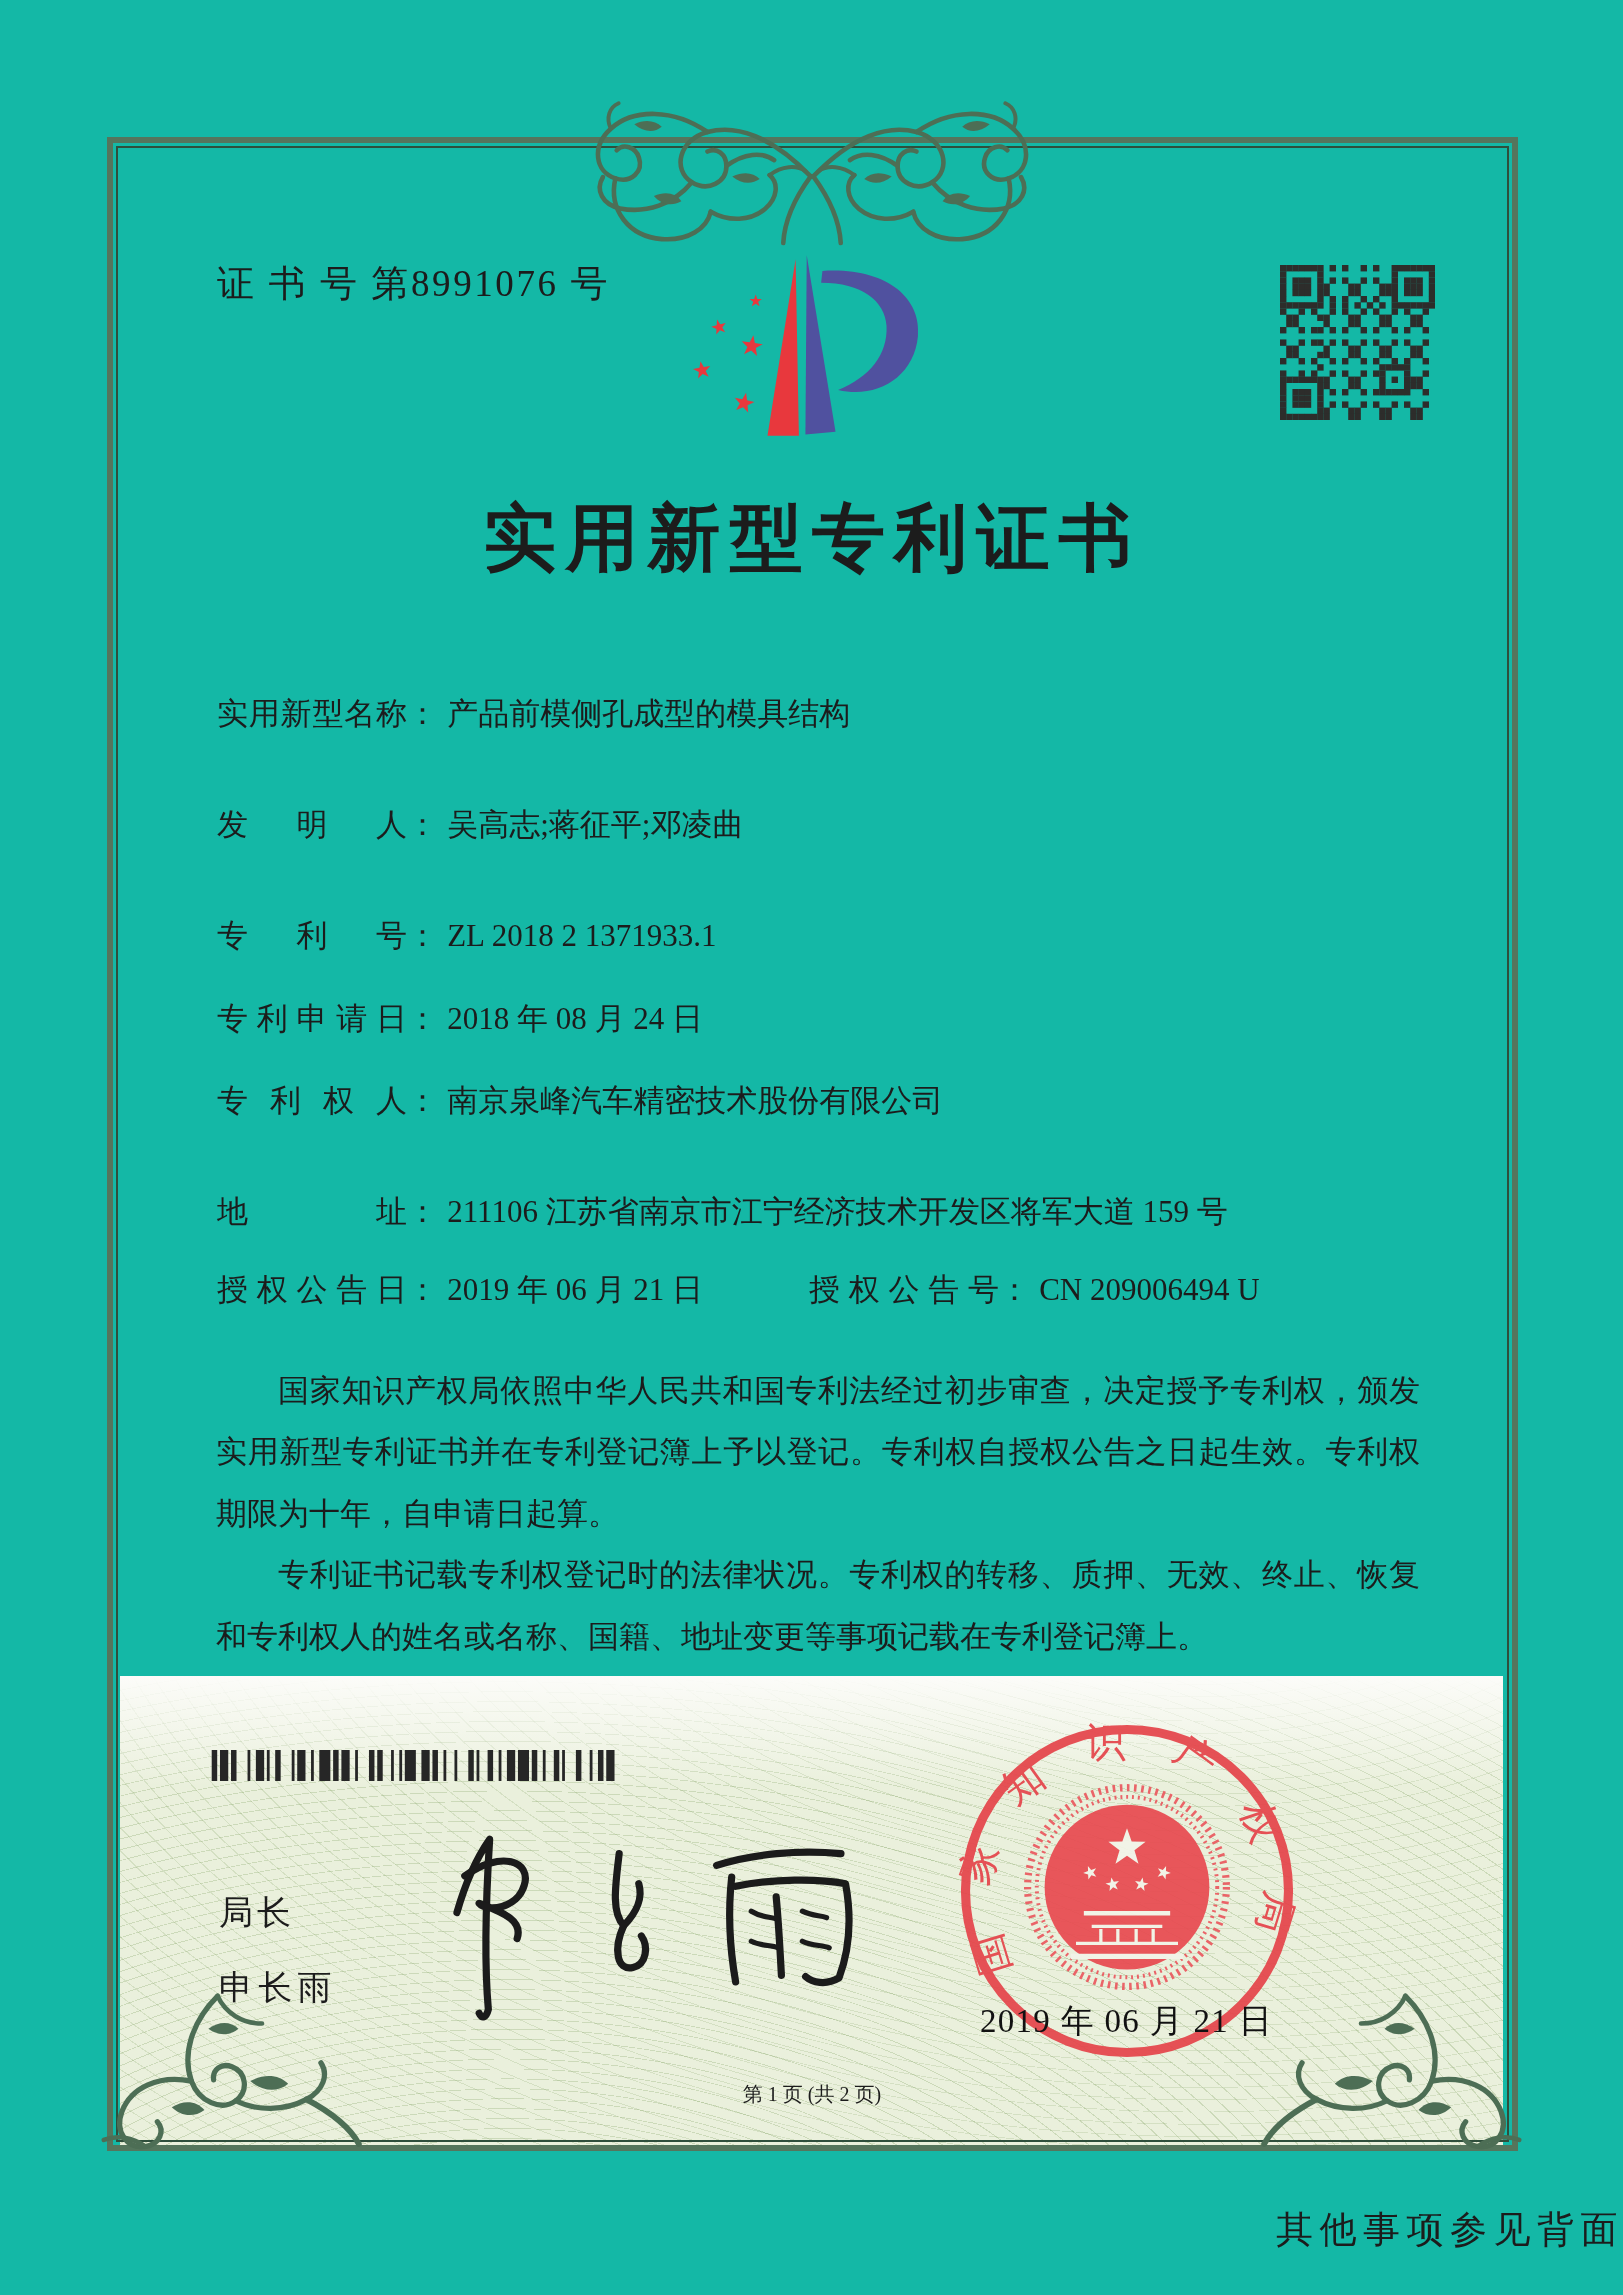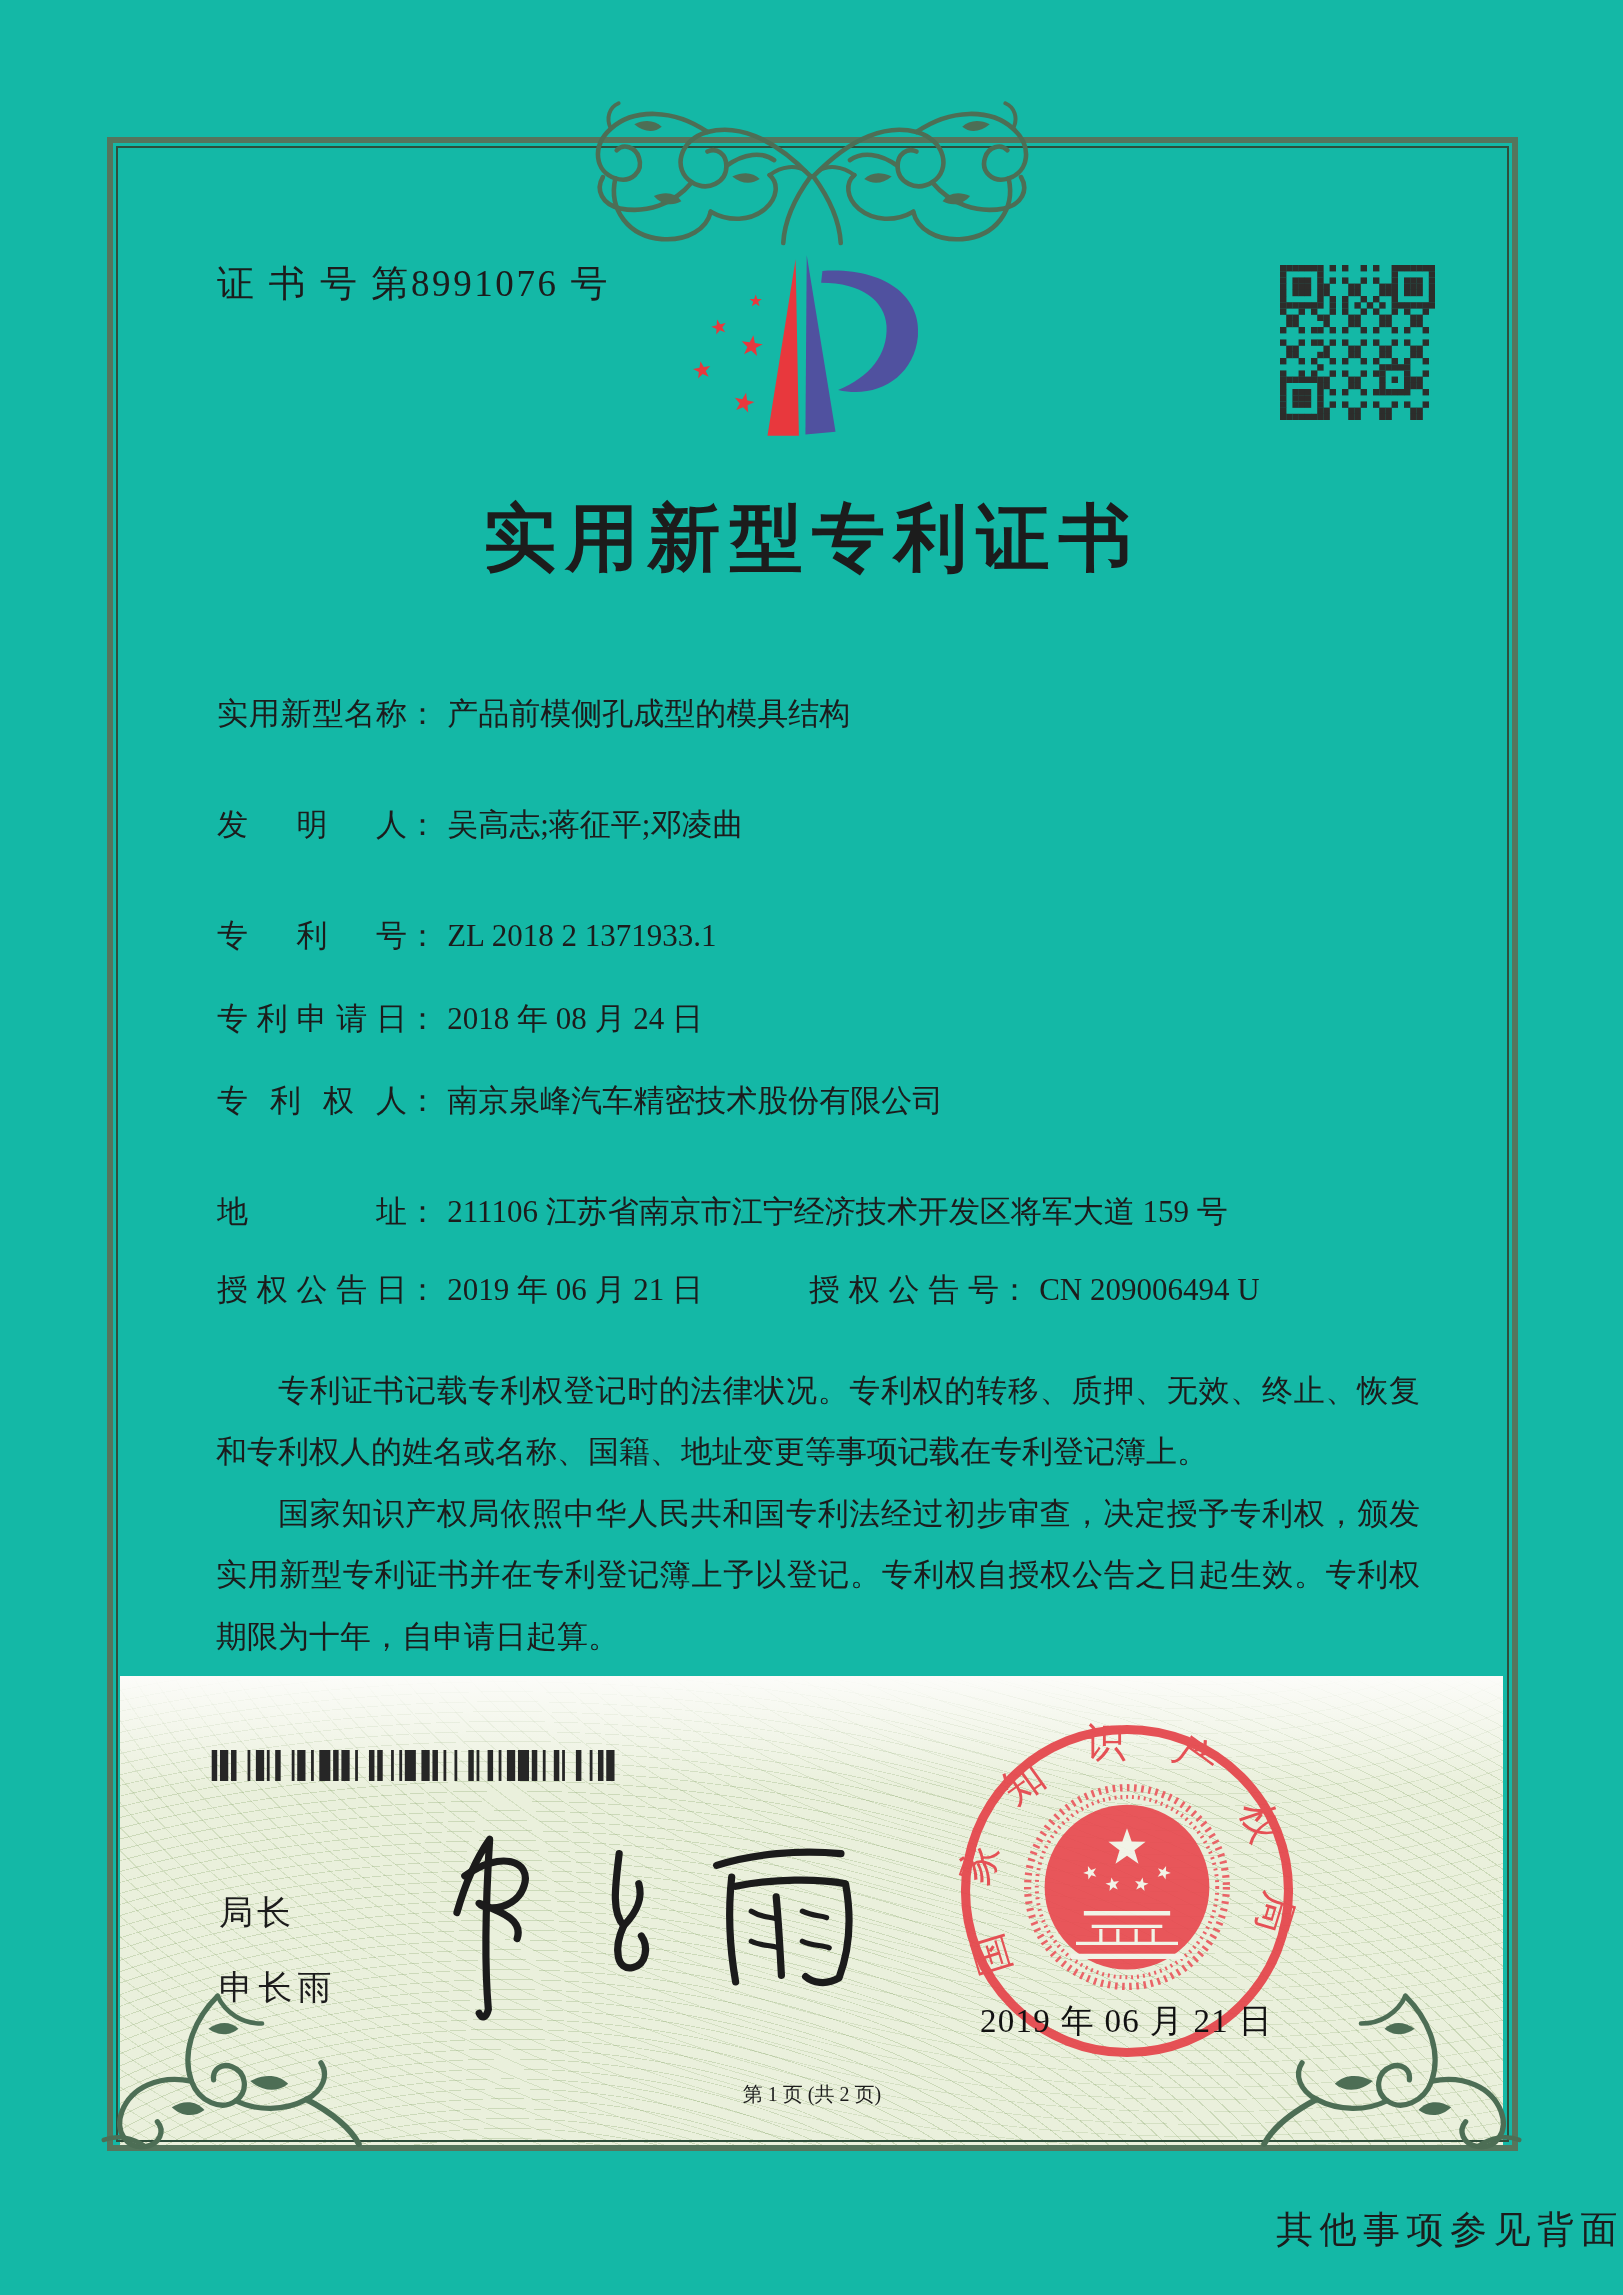--- a/index.html
+++ b/index.html
@@ -412,22 +412,22 @@
     <span class="lbl">地址</span><span>：</span><span class="val">211106 江苏省南京市江宁经济技术开发区将军大道 159 号</span>
   </div>
   <div class="field" style="top:1269px">
     <span class="lbl">授权公告日</span><span>：</span><span class="val">2019 年 06 月 21 日</span>
     <span class="second">
       <span class="lbl">授权公告号</span><span>：</span><span class="val">CN 209006494 U</span>
     </span>
   </div>
 
   <div class="paras">
+    <p>国家知识产权局依照中华人民共和国专利法经过初步审查，决定授予专利权，颁发实用新型专利证书并在专利登记簿上予以登记。专利权自授权公告之日起生效。专利权期限为十年，自申请日起算。</p>
     <p>专利证书记载专利权登记时的法律状况。专利权的转移、质押、无效、终止、恢复和专利权人的姓名或名称、国籍、地址变更等事项记载在专利登记簿上。</p>
-    <p>国家知识产权局依照中华人民共和国专利法经过初步审查，决定授予专利权，颁发实用新型专利证书并在专利登记簿上予以登记。专利权自授权公告之日起生效。专利权期限为十年，自申请日起算。</p>
   </div>
 
   <svg class="barcode" id="barcode" width="411" height="31" viewBox="0 0 628 48">
       <rect x="0.0" y="0" width="8.5" height="48" fill="#262626"></rect>
       <rect x="12.8" y="0" width="12.8" height="48" fill="#262626"></rect>
       <rect x="29.9" y="0" width="8.5" height="48" fill="#262626"></rect>
       <rect x="55.5" y="0" width="4.3" height="48" fill="#262626"></rect>
       <rect x="68.4" y="0" width="12.8" height="48" fill="#262626"></rect>
       <rect x="85.4" y="0" width="4.3" height="48" fill="#262626"></rect>
       <rect x="98.3" y="0" width="8.5" height="48" fill="#262626"></rect>

